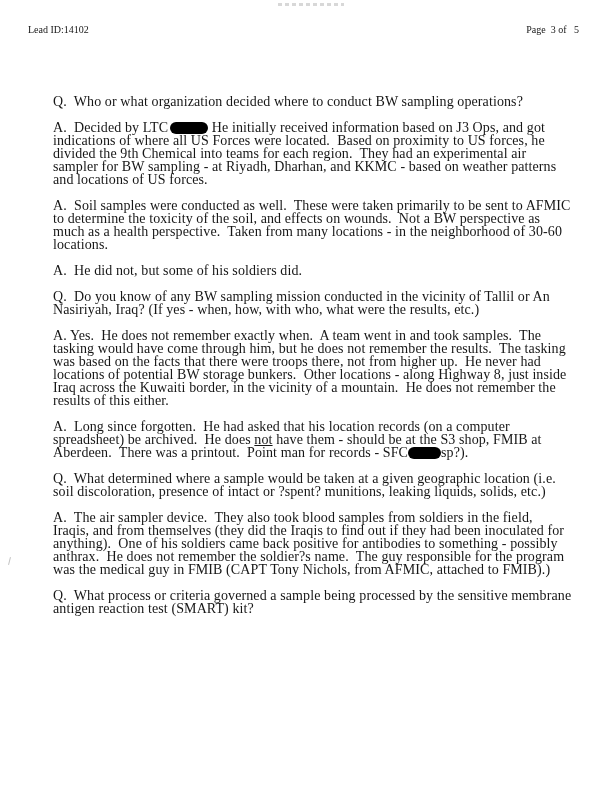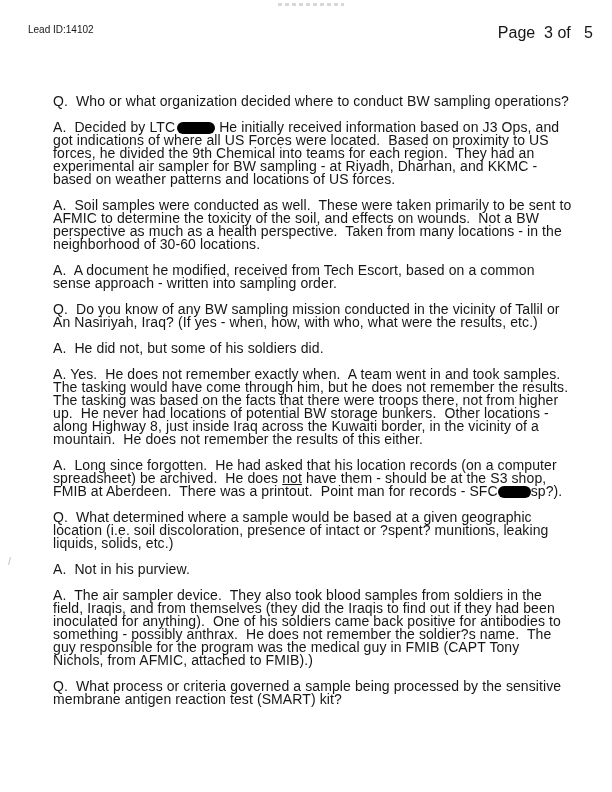--- a/index.html
+++ b/index.html
@@ -8,35 +8,35 @@
     width: 612px;
     height: 792px;
     overflow: hidden;
     background: #ffffff;
   }
   .page {
     position: relative;
     width: 612px;
     height: 792px;
     background: #ffffff;
-    font-family: Liberation Sans, sans-serif;
+    font-family: Liberation Serif, serif;
     color: #161616;
   }
   .hdr-left {
     position: absolute;
     left: 28px;
     top: 24px;
     font-size: 10px;
     white-space: pre;
   }
   .hdr-right {
     position: absolute;
-    right: 19px;
+    right: 33px;
     top: 24px;
-    font-size: 16px;
+    font-size: 10px;
     white-space: pre;
   }
   .smudge {
     position: absolute;
     left: 278px;
     top: 3px;
     width: 66px;
     height: 3px;
     background: repeating-linear-gradient(90deg, #b8b8b8 0 4px, transparent 4px 7px);
     opacity: 0.55;
@@ -87,30 +87,28 @@
   <div class="smudge"></div>
   <div class="tick"></div>
 
   <div class="body-text">
 
     <p>Q.  Who or what organization decided where to conduct BW sampling operations?</p>
     <p><span>A.  Decided by LTC</span><span class="redact r1"></span><span> He initially received information based on J3 Ops, and got indications of where all US Forces were located.  Based on proximity to US forces, he divided the 9th Chemical into teams for each region.  They had an experimental air sampler for BW sampling - at Riyadh, Dharhan, and KKMC - based on weather patterns and locations of US forces.</span></p>
 
     <p>A.  Soil samples were conducted as well.  These were taken primarily to be sent to AFMIC to determine the toxicity of the soil, and effects on wounds.  Not a BW perspective as much as a health perspective.  Taken from many locations - in the neighborhood of 30-60 locations.</p>
 
-    <p>A.  A document he modified, received from Tech Escort, based on a common sense approach - written into sampling order.</p>
+
+    <p>A.  He did not, but some of his soldiers did.</p>
 
     <p>Q.  Do you know of any BW sampling mission conducted in the vicinity of Tallil or An Nasiriyah, Iraq? (If yes - when, how, with who, what were the results, etc.)</p>
-
-    <p>A.  He did not, but some of his soldiers did.</p>
     <p>A. Yes.  He does not remember exactly when.  A team went in and took samples.  The tasking would have come through him, but he does not remember the results.  The tasking was based on the facts that there were troops there, not from higher up.  He never had locations of potential BW storage bunkers.  Other locations - along Highway 8, just inside Iraq across the Kuwaiti border, in the vicinity of a mountain.  He does not remember the results of this either.</p>
 
     <p><span>A.  Long since forgotten.  He had asked that his location records (on a computer spreadsheet) be archived.  He does </span><span class="uline">not</span><span> have them - should be at the S3 shop, FMIB at Aberdeen.  There was a printout.  Point man for records - SFC</span><span class="redact r2"></span><span>sp?).</span></p>
 
-    <p>Q.  What determined where a sample would be based at a given geographic location (i.e. soil discoloration, presence of intact or ?spent? munitions, leaking liquids, solids, etc.)</p>
-    <p>A.  Not in his purview.</p>
+    <p>Q.  What determined where a sample would be taken at a given geographic location (i.e. soil discoloration, presence of intact or ?spent? munitions, leaking liquids, solids, etc.)</p>
 
     <p>A.  The air sampler device.  They also took blood samples from soldiers in the field, Iraqis, and from themselves (they did the Iraqis to find out if they had been inoculated for anything).  One of his soldiers came back positive for antibodies to something - possibly anthrax.  He does not remember the soldier?s name.  The guy responsible for the program was the medical guy in FMIB (CAPT Tony Nichols, from AFMIC, attached to FMIB).)</p>
 
     <p>Q.  What process or criteria governed a sample being processed by the sensitive membrane antigen reaction test (SMART) kit?</p>
 
   </div>
 </div>
 
 </body></html>

